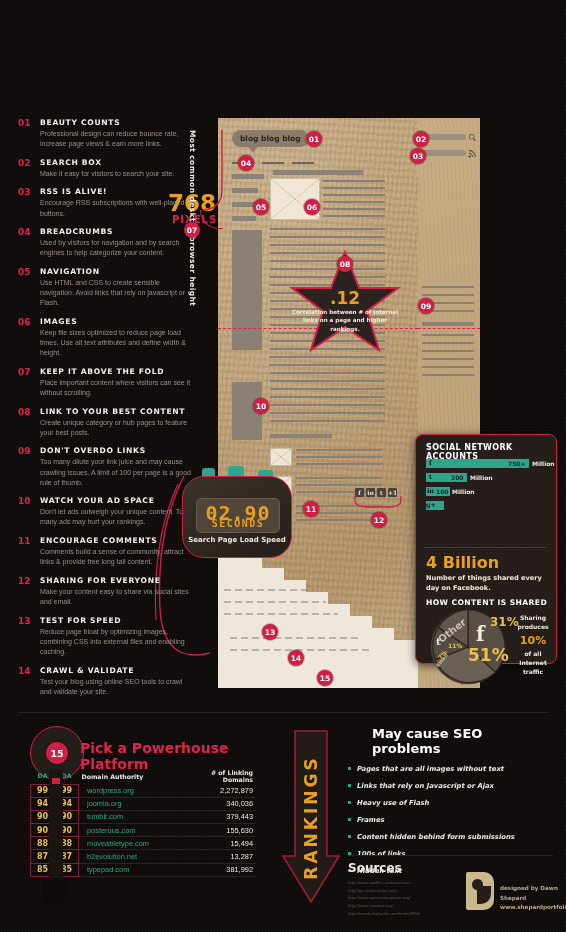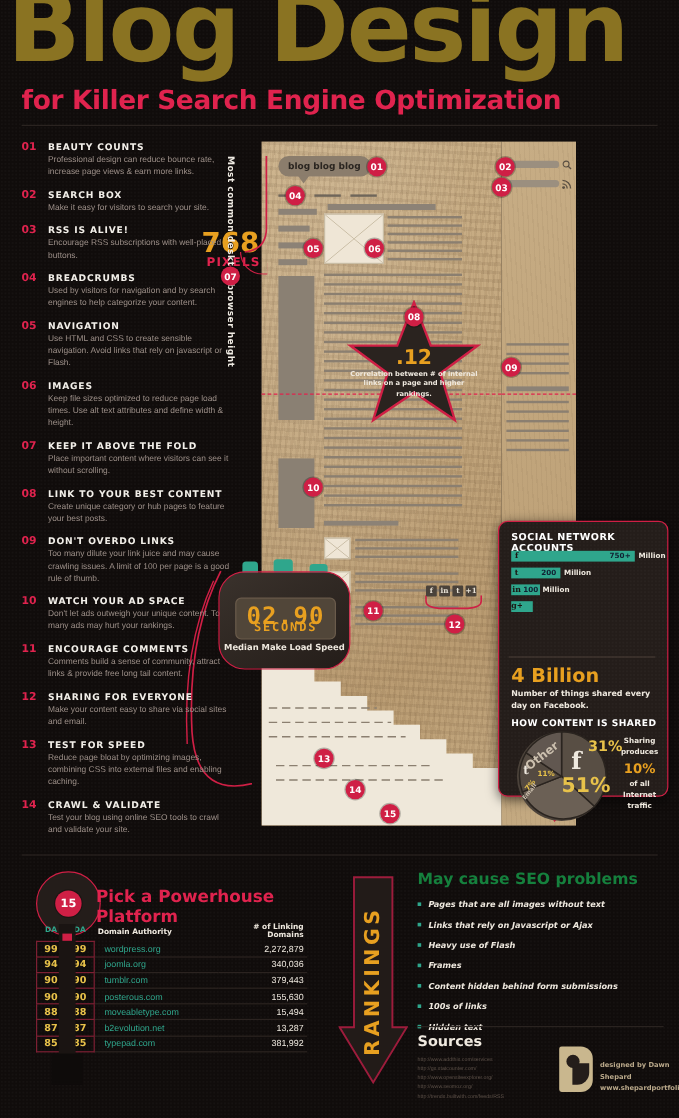--- a/index.html
+++ b/index.html
@@ -170,22 +170,22 @@
   
   #rank{position:absolute;left:282px;top:730px;width:58px;height:175px;}
   .ranktxt{position:absolute;left:0;top:0;width:175px;height:58px;
     transform:rotate(-90deg) translate(-175px,0);transform-origin:0 0;
     display:flex;align-items:center;justify-content:center;
     color:#e8a020;font-size:17px;font-weight:bold;letter-spacing:3px;
     font-family:"DejaVu Sans",sans-serif;}
 
   
   #seo{position:absolute;left:348px;top:726px;width:205px;}
-  .seohd{color:#15803d;font-size:13px;font-weight:bold;font-family:"DejaVu Sans",sans-serif;
-    margin-bottom:9px;}
+  .seohd{color:#ffffff;font-size:13px;font-weight:bold;font-family:"DejaVu Sans",sans-serif;
+    margin-bottom:9px;margin-left:24px;}
   .seoitem{position:relative;padding-left:9px;color:#efe9df;font-size:6.8px;font-weight:bold;
     margin-bottom:9px;font-family:"DejaVu Sans",sans-serif;font-style:italic;}
   .seoitem:before{content:"";position:absolute;left:0;top:2px;width:3px;height:3px;background:#2fa68c;}
   .srule{position:absolute;left:348px;top:855px;width:205px;height:1px;background:#2a2320;}
   .srchd{position:absolute;left:348px;top:861px;color:#efe9df;font-size:12px;font-weight:bold;
     font-family:"DejaVu Sans",sans-serif;}
   .srcs{position:absolute;left:348px;top:879px;width:140px;}
   .srcs div{color:#5d5149;font-size:4.4px;line-height:1.75;font-family:"Liberation Sans",sans-serif;}
   #logo{position:absolute;left:466px;top:872px;width:28px;height:38px;background:#c9b78e;
     border-radius:2px 10px 10px 2px;}
@@ -199,25 +199,20 @@
   .shareicons{position:absolute;left:355px;top:488px;display:flex;gap:2px;z-index:22;}
   .si{width:9px;height:9px;background:#4a423a;color:#e8e2d6;font-size:6px;font-weight:bold;
     text-align:center;line-height:9px;font-family:"DejaVu Serif",serif;border-radius:1px;}
 </style>
 </head>
 <body>
 
 <div id="page">
   <div class="dots"></div>
 
-  <div id="header">
-    <div class="bigtitle">Blog Design</div>
-    <div class="subtitle">for Killer Search Engine Optimization</div>
-    <div class="hrule"></div>
-  </div>
 
   <div id="mock">
     <div class="mockshade"></div>
     <div class="bubble" style="left:14px;top:12px;">blog blog blog</div>
 
     <div class="tline d" style="left:14px;top:44px;width:22px;"></div>
     <div class="tline d" style="left:44px;top:44px;width:22px;"></div>
     <div class="tline d" style="left:74px;top:44px;width:22px;"></div>
 
     <div class="bar" style="left:55px;top:52px;width:90px;height:5px;"></div>
@@ -352,21 +347,21 @@
 
   <div id="watch">
     <div class="wknob" style="left:20px;top:0px;width:13px;height:16px;"></div>
     <div class="wknob" style="left:46px;top:-2px;width:16px;height:12px;"></div>
     <div class="wknob" style="left:76px;top:2px;width:15px;height:14px;"></div>
     <div class="wbody">
       <div class="wface">
         <div class="wt wsec">02.90</div>
         <div class="wt wlab">SECONDS</div>
       </div>
-      <div class="wcap">Median Make Load Speed</div>
+      <div class="wcap">Search Page Load Speed</div>
     </div>
   </div>
   <svg style="position:absolute;left:150px;top:470px;width:60px;height:220px;" viewBox="0 0 60 220">
     <path d="M34,6 Q6,60 10,140 Q14,200 70,180" fill="none" stroke="#cf1f45" stroke-width="1.4"></path>
     <path d="M28,14 Q2,70 6,150" fill="none" stroke="#cf1f45" stroke-width="1.2"></path>
   </svg>
 
   <div id="social">
     <div class="dots"></div>
     <div class="tailo"></div>

